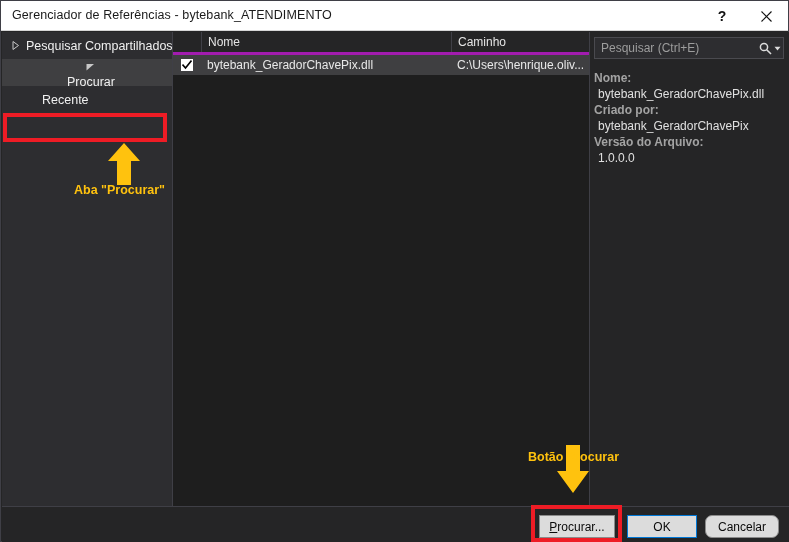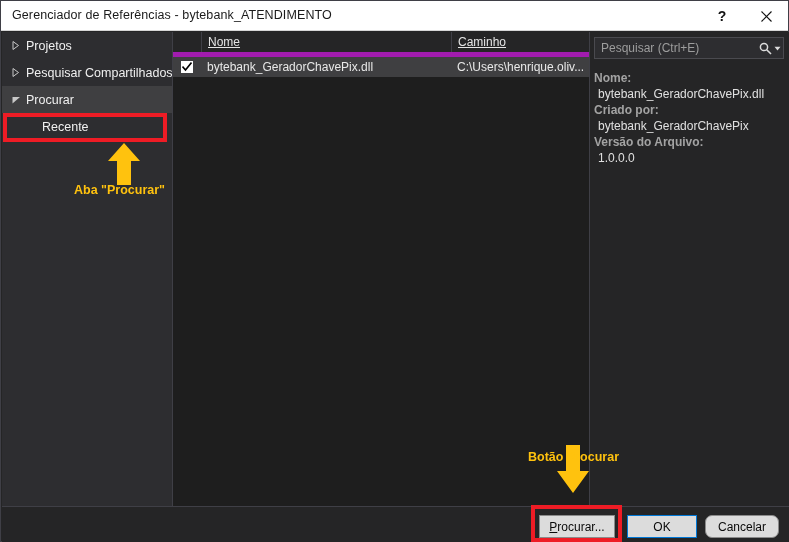--- a/index.html
+++ b/index.html
@@ -74,20 +74,21 @@
     height: 27px;
     display: flex; align-items: center;
     color: #f0f0f0;
     font-size: 12.5px;
     padding-left: 6px;
     white-space: nowrap;
     cursor: default;
   }
   .tree-item.selected {
     background: #3f3f41;
+    flex-direction: column;
   }
   .tri {
     width: 16px;
     flex: 0 0 16px;
     display: flex; align-items: center; justify-content: center;
   }
   .tri svg { display:block; }
   .tree-label { padding-left: 2px; }
   .tree-item.child { padding-left: 40px; }
   .tree-item.child .tree-label { padding-left: 0; }
@@ -119,26 +120,25 @@
     background: #1e1e1e;
     border-left: 1px solid #3f3f46;
     border-right: 1px solid #3f3f46;
     box-sizing: border-box;
     overflow: hidden;
   }
   .colhdr {
     position: relative;
     height: 20px;
     background: #252526;
-    border-bottom: 5px solid #a21caf;
+    border-bottom: 3px solid #a21caf;
     display: flex;
     align-items: center;
     color: #e4e4e4;
     font-size: 12px;
-    text-decoration: underline;
   }
   .colhdr .cell-check { width: 28px; flex: 0 0 28px; border-right: 1px solid #3f3f46; height:20px;}
   .colhdr .cell-name  { flex: 0 0 250px; border-right: 1px solid #3f3f46; height:20px; display:flex; align-items:center; padding-left: 6px; box-sizing: border-box;}
   .colhdr .cell-path  { flex: 1 1 auto; height:20px; display:flex; align-items:center; padding-left: 6px; box-sizing: border-box;}
 
   .listrow {
     position: relative;
     height: 20px;
     background: #3f3f41;
     display: flex;
@@ -271,28 +271,20 @@
           <line x1="10.5" y1="0.5" x2="0.5" y2="10.5" stroke="#111" stroke-width="1.1"></line>
         </svg>
       </div>
     </div>
   </div>
 
   <div class="content">
 
     <div class="sidebar">
 
-      <div class="tree-item">
-        <span class="tri">
-          <svg width="8" height="9" viewBox="0 0 8 9">
-              <path d="M1 0.5 L6.5 4.5 L1 8.5 Z" fill="none" stroke="#c8c8c8" stroke-width="1"></path>
-            </svg>
-        </span>
-        <span class="tree-label">Projetos</span>
-      </div>
 
       <div class="tree-item">
         <span class="tri">
           <svg width="8" height="9" viewBox="0 0 8 9">
               <path d="M1 0.5 L6.5 4.5 L1 8.5 Z" fill="none" stroke="#c8c8c8" stroke-width="1"></path>
             </svg>
         </span>
         <span class="tree-label">Pesquisar Compartilhados</span>
       </div>
 

